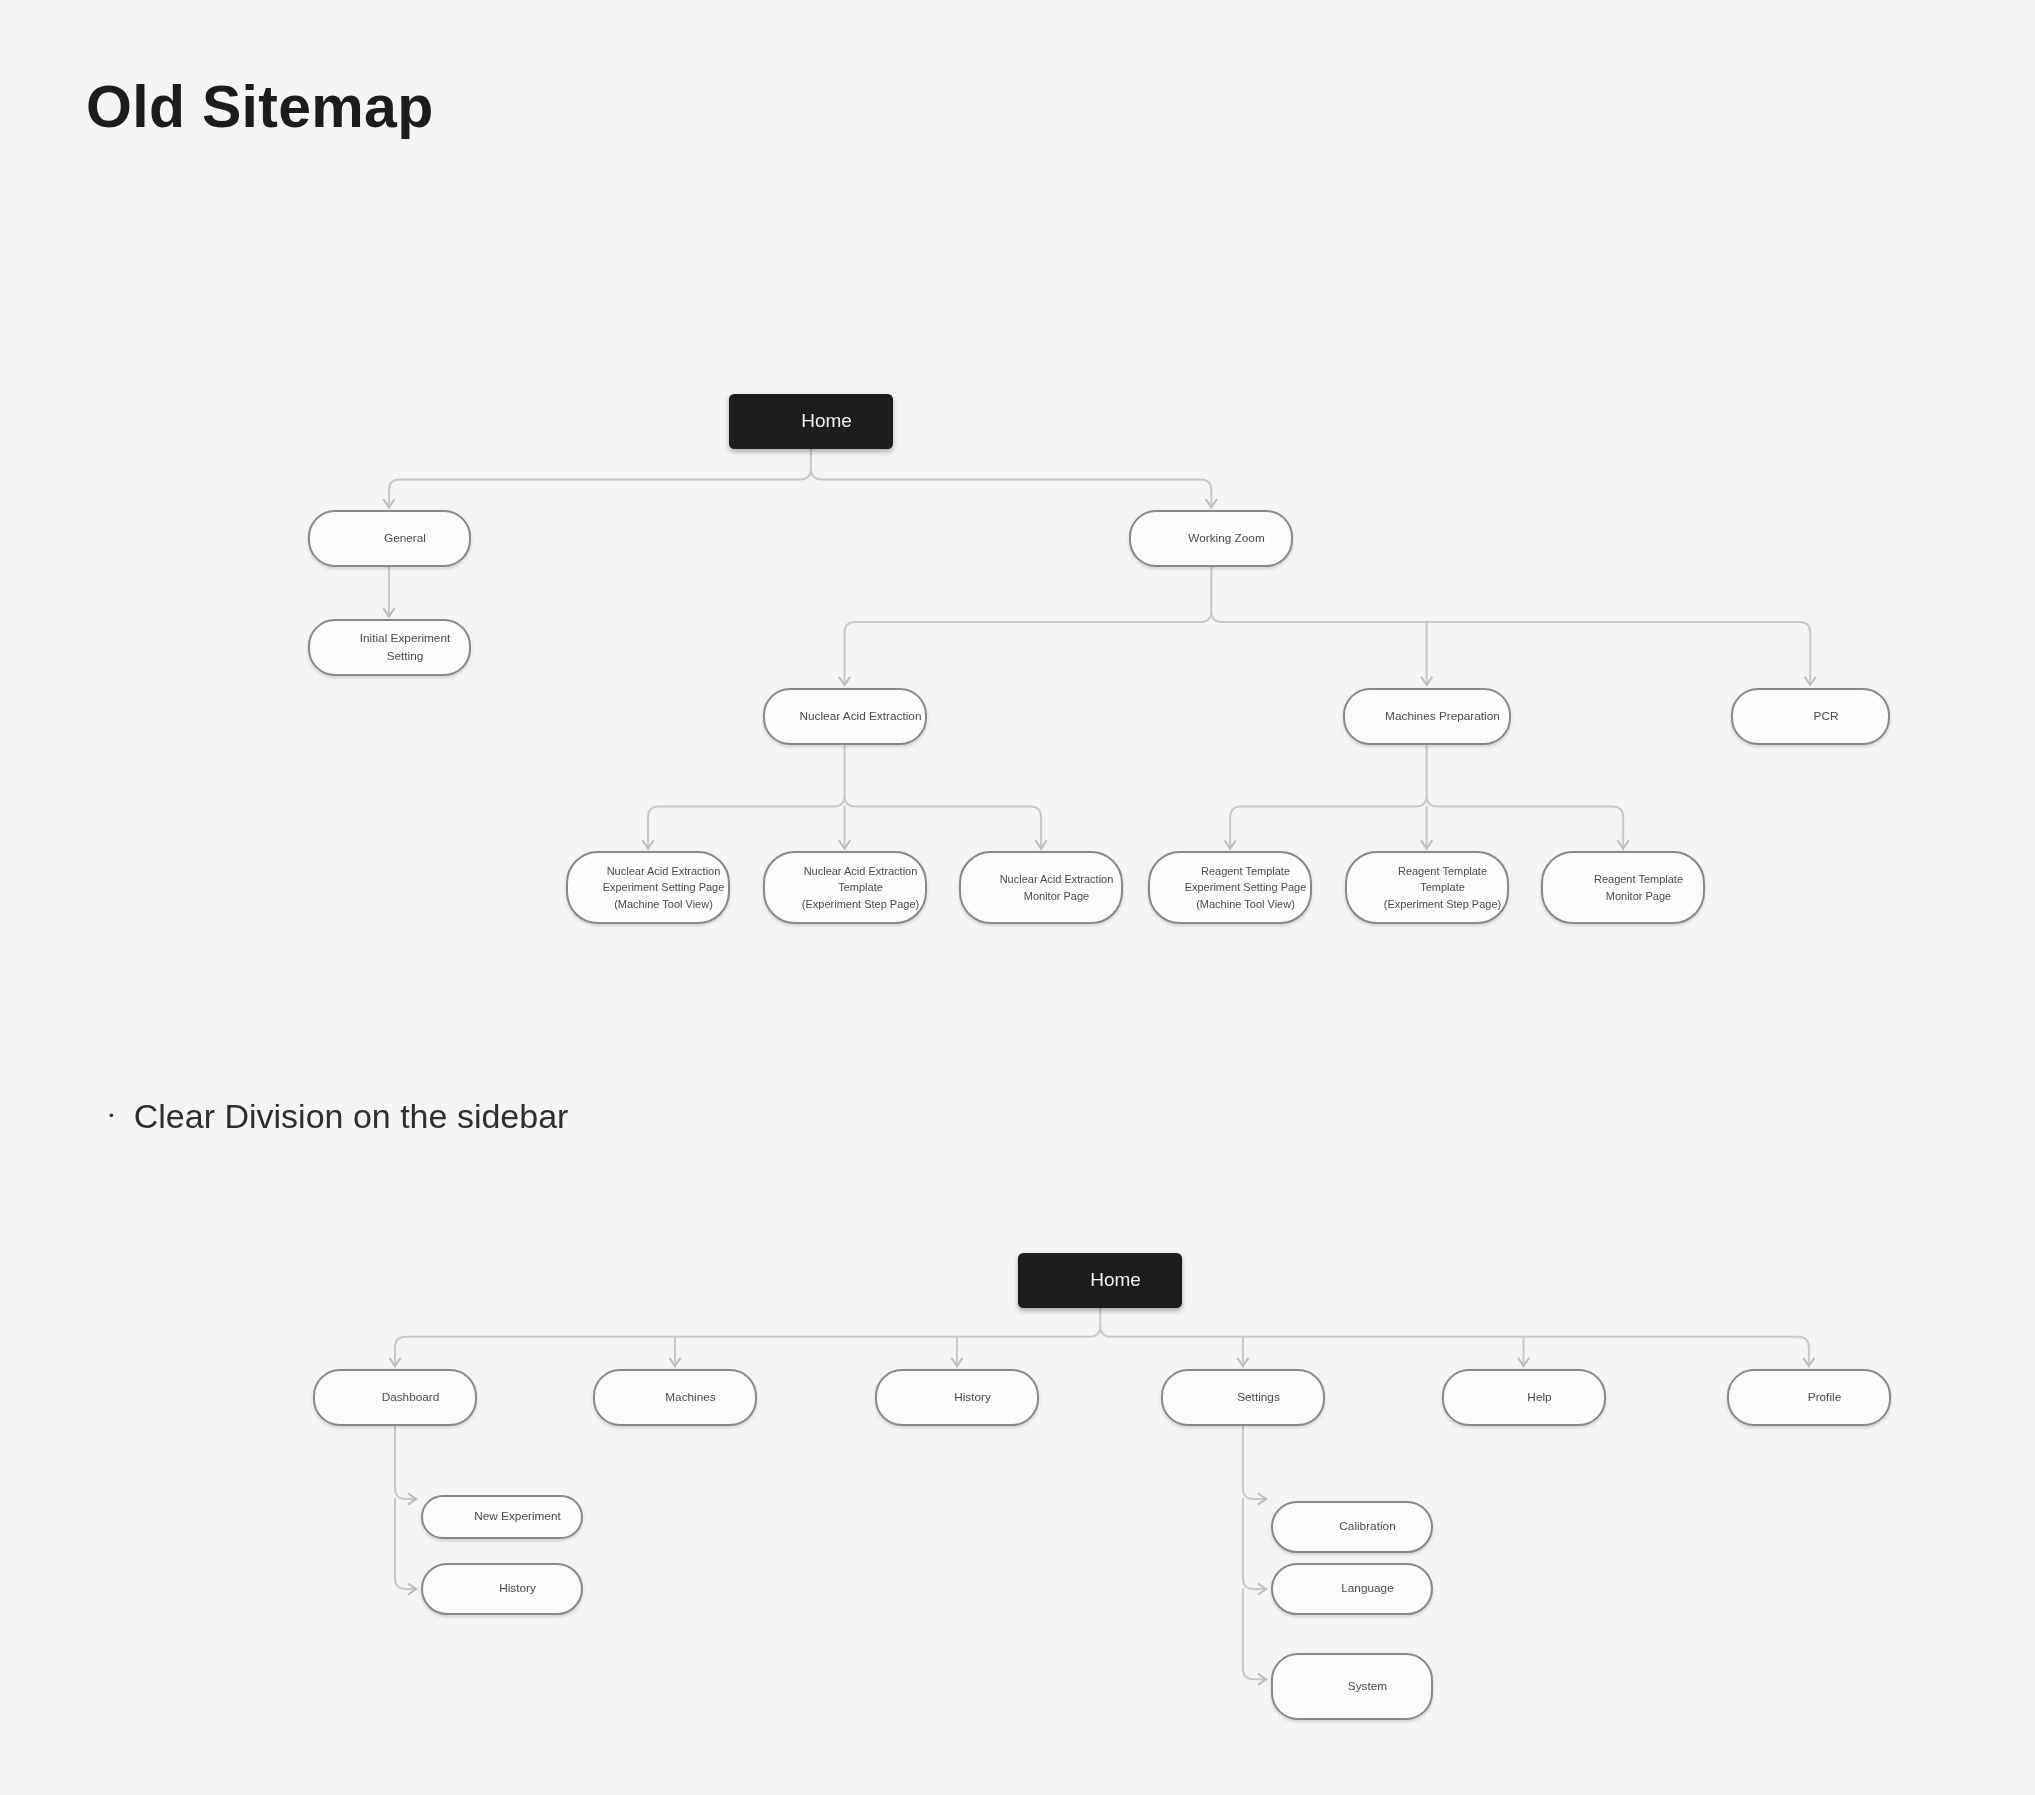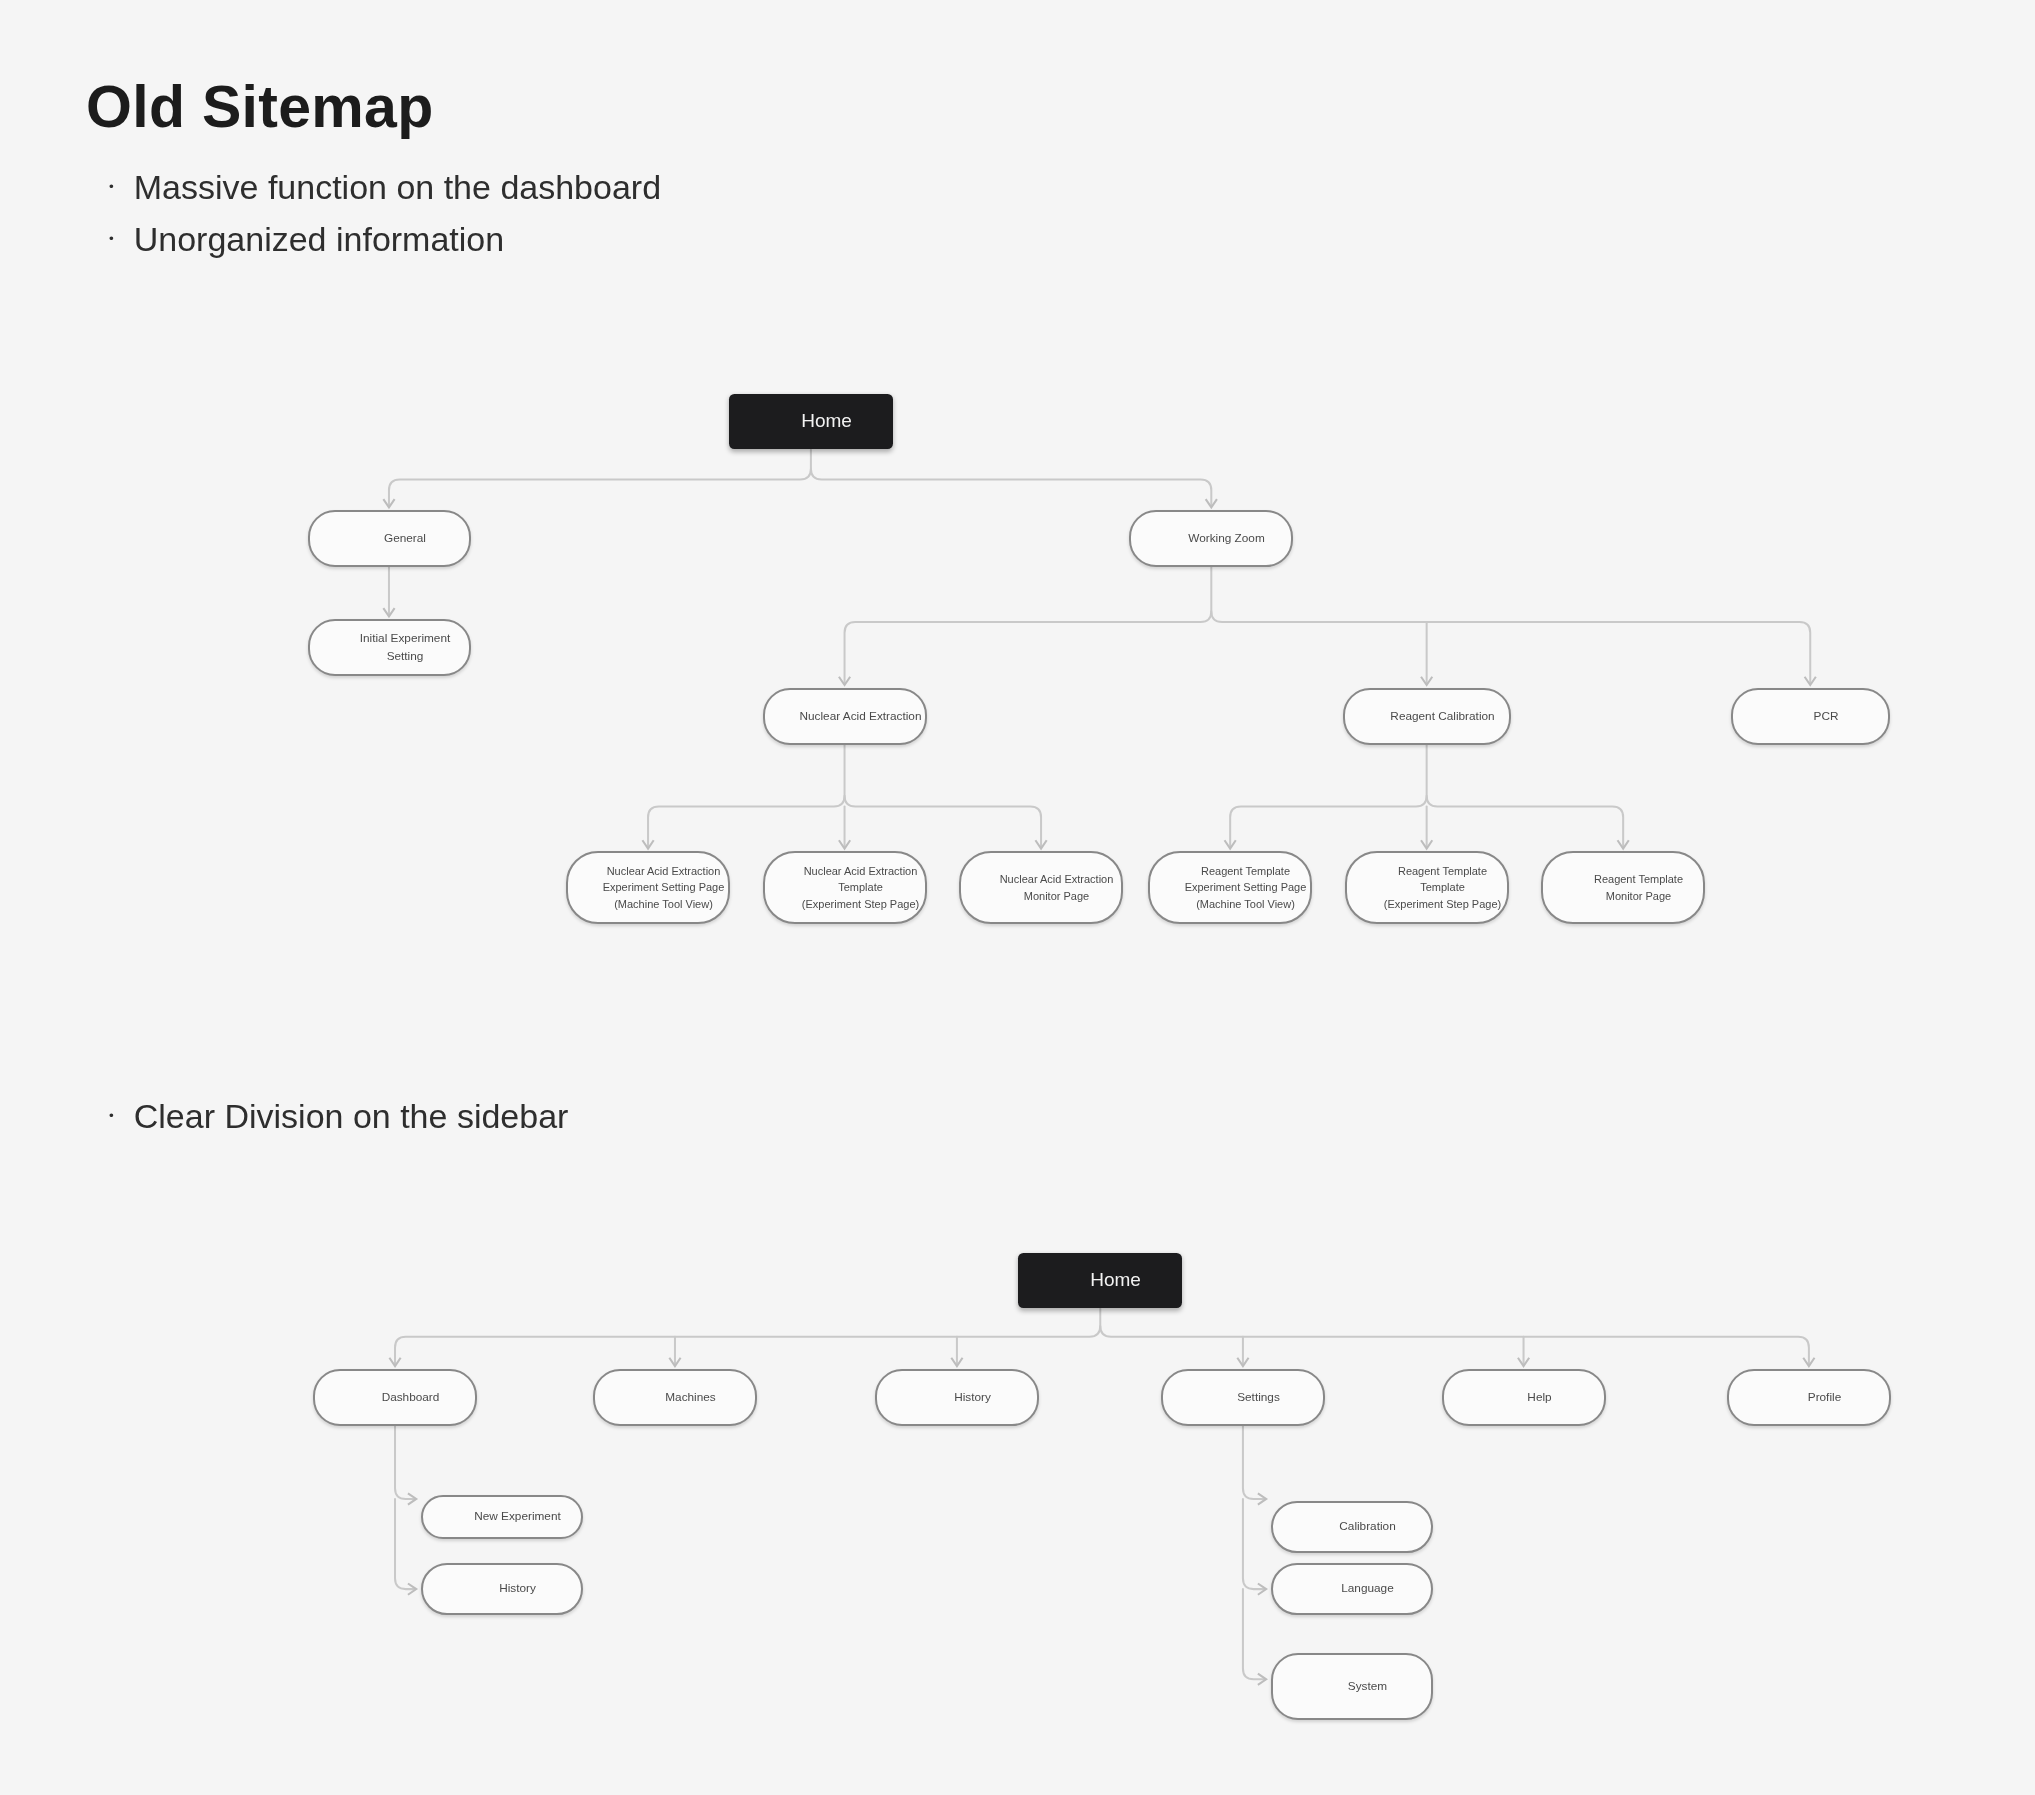--- a/index.html
+++ b/index.html
@@ -69,36 +69,32 @@
       <path d="M587 2118 L587 2211 Q587 2227 603 2227 L615 2227"></path>
       <path d="M587 2227 L587 2345 Q587 2361 603 2361 L615 2361"></path>
       <path d="M1847 2118 L1847 2211 Q1847 2227 1863 2227 L1878 2227"></path>
       <path d="M1847 2227 L1847 2345 Q1847 2361 1863 2361 L1878 2361"></path>
       <path d="M1847 2361 L1847 2479 Q1847 2495 1863 2495 L1878 2495"></path>
     </g>
   </svg>
 
   <div class="section-title" style="left:86px; top:75px;">Old Sitemap</div>
 
-  <div class="bullets" style="left:109px; top:167px;">
-    <div class="bullet">Massive function on the dashboard</div>
-    <div class="bullet">Unorganized information</div>
-  </div>
 
   <div class="node home" style="left:729px; top:394px; width:164px; height:55px;">Home</div>
 
   <div class="node" style="left:308px; top:510px; width:163px; height:57px;">General</div>
 
   <div class="node" style="left:1129px; top:510px; width:164px; height:57px;">Working Zoom</div>
 
   <div class="node" style="left:308px; top:619px; width:163px; height:57px;">Initial Experiment Setting</div>
 
   <div class="node" style="left:763px; top:688px; width:164px; height:57px;">Nuclear Acid Extraction</div>
 
-  <div class="node" style="left:1343px; top:688px; width:168px; height:57px;">Reagent Calibration</div>
+  <div class="node" style="left:1343px; top:688px; width:168px; height:57px;">Machines Preparation</div>
 
   <div class="node" style="left:1731px; top:688px; width:159px; height:57px;">PCR</div>
 
   <div class="node leaf" style="left:566px; top:851px; width:164px; height:73px;">Nuclear Acid Extraction
 Experiment Setting Page
 (Machine Tool View)</div>
 
   <div class="node leaf" style="left:763px; top:851px; width:164px; height:73px;">Nuclear Acid Extraction
 Template
 (Experiment Step Page)</div>

